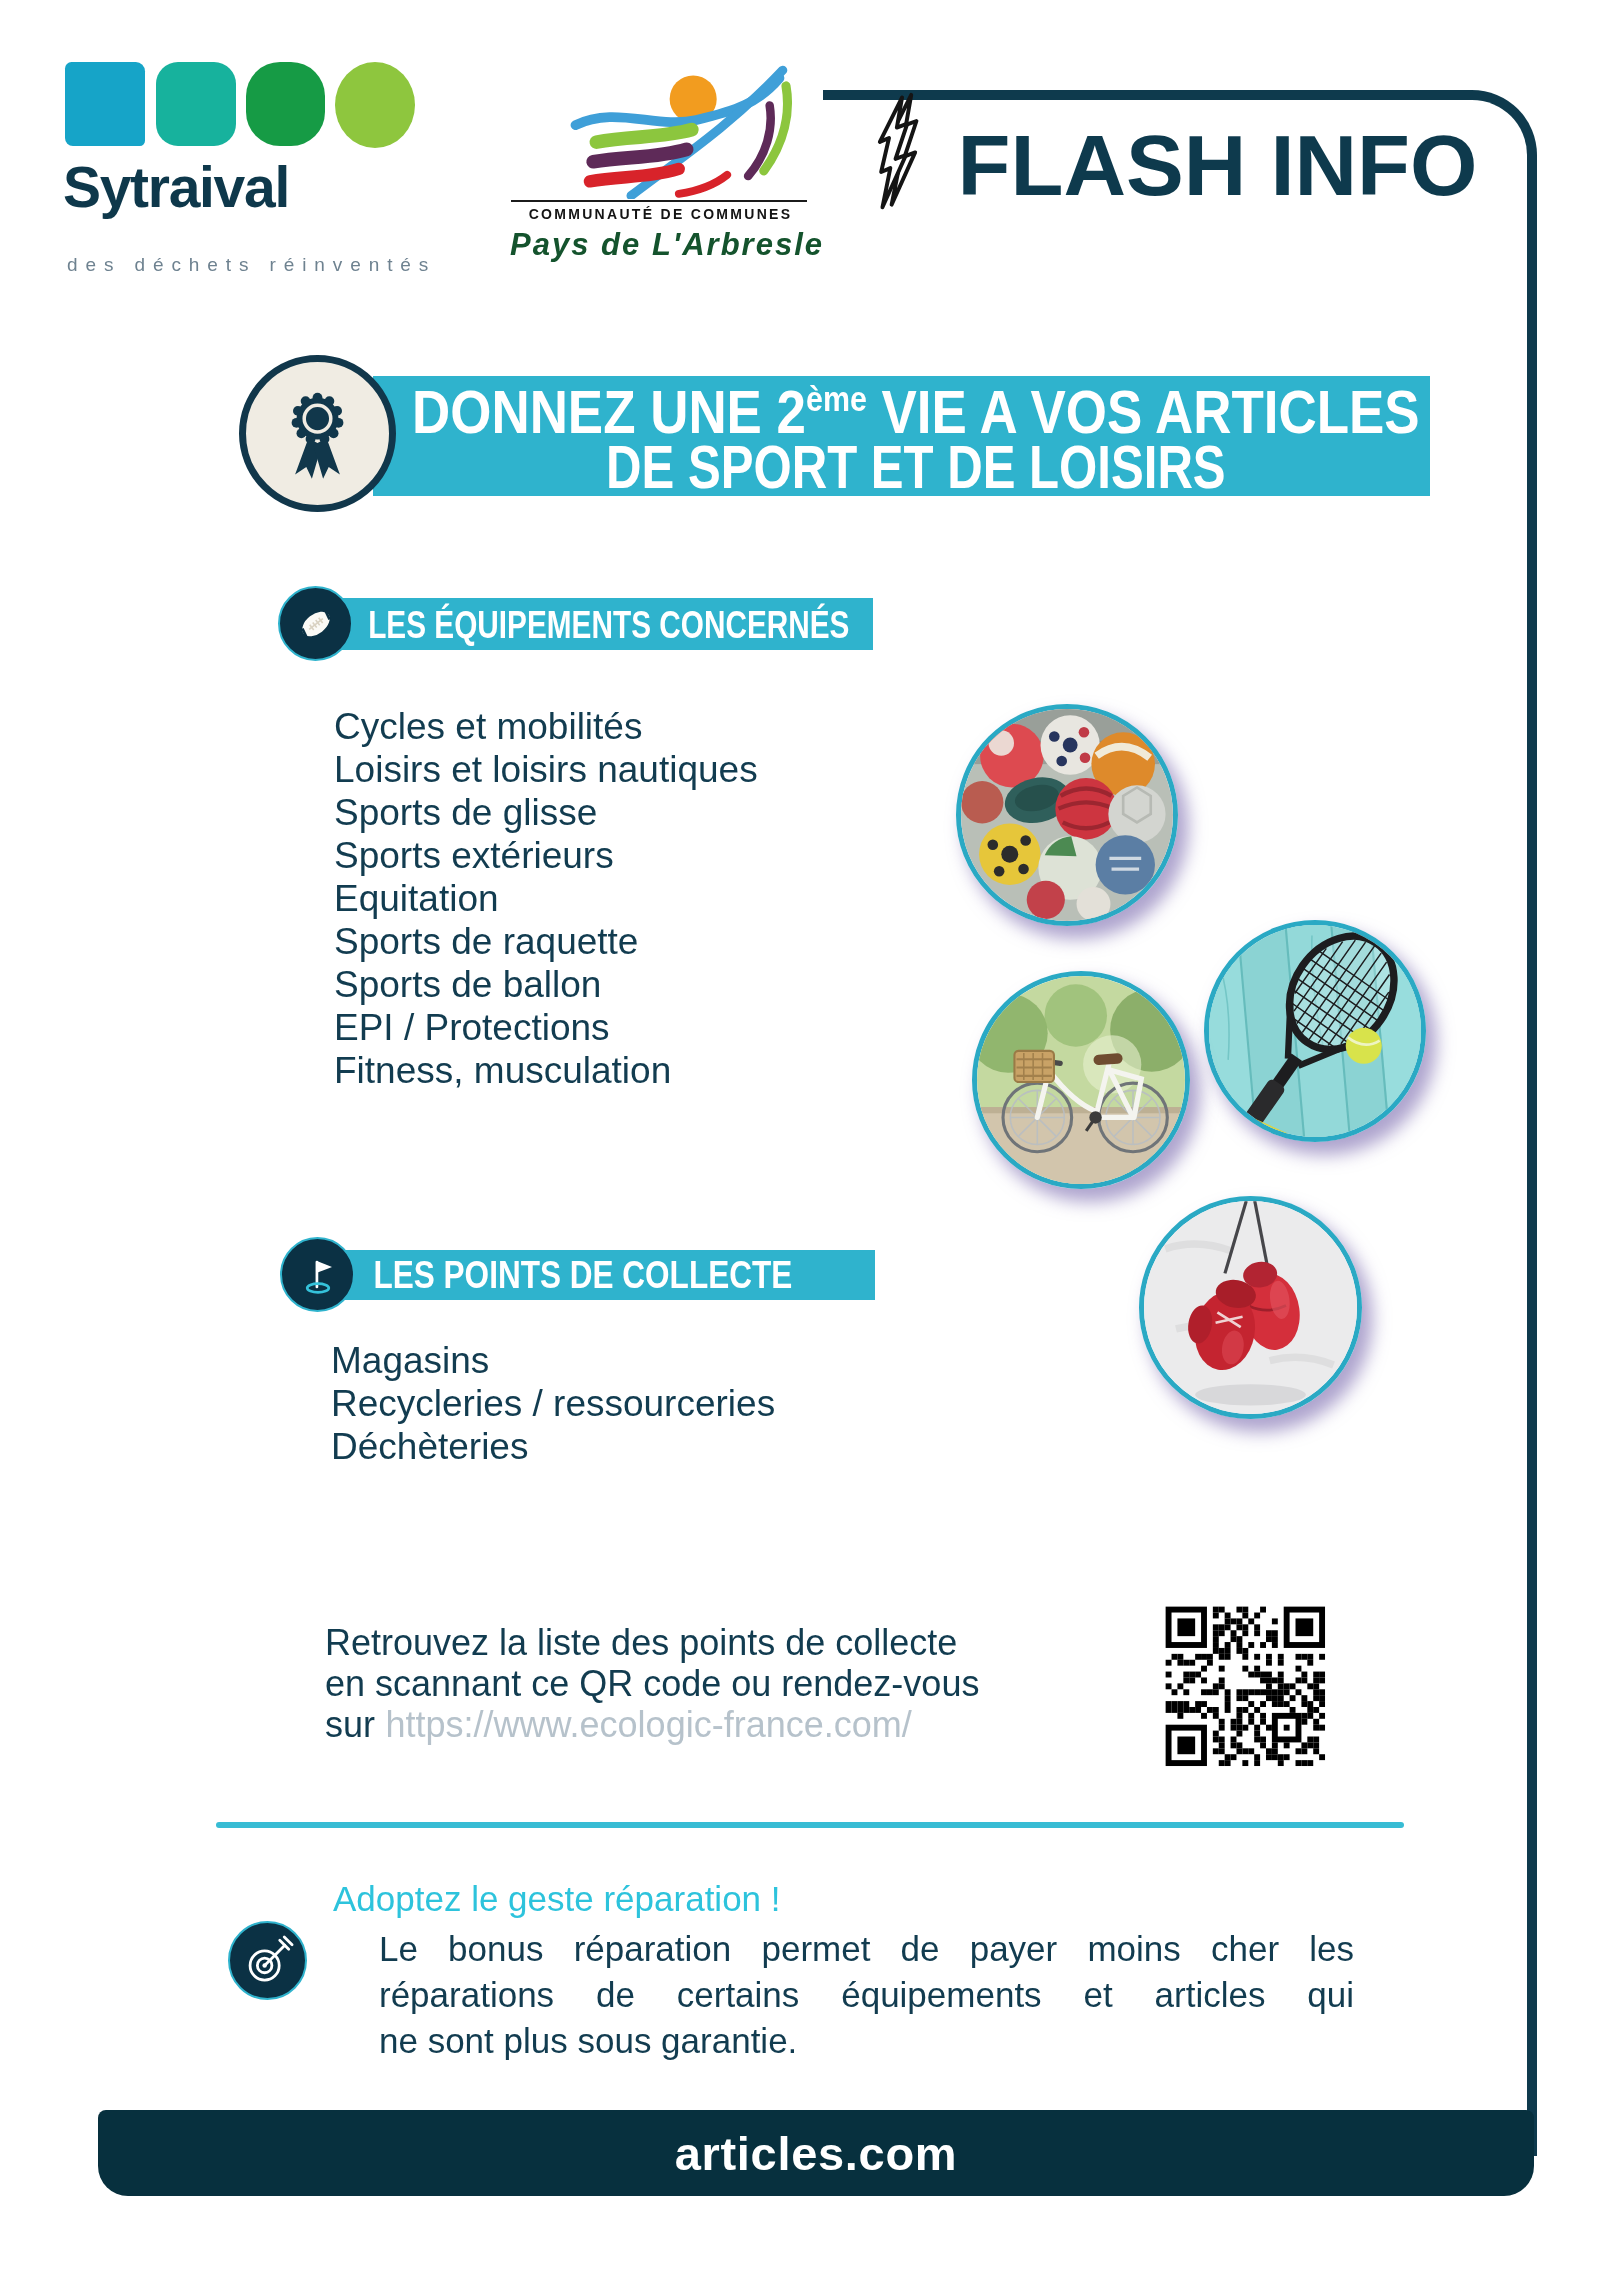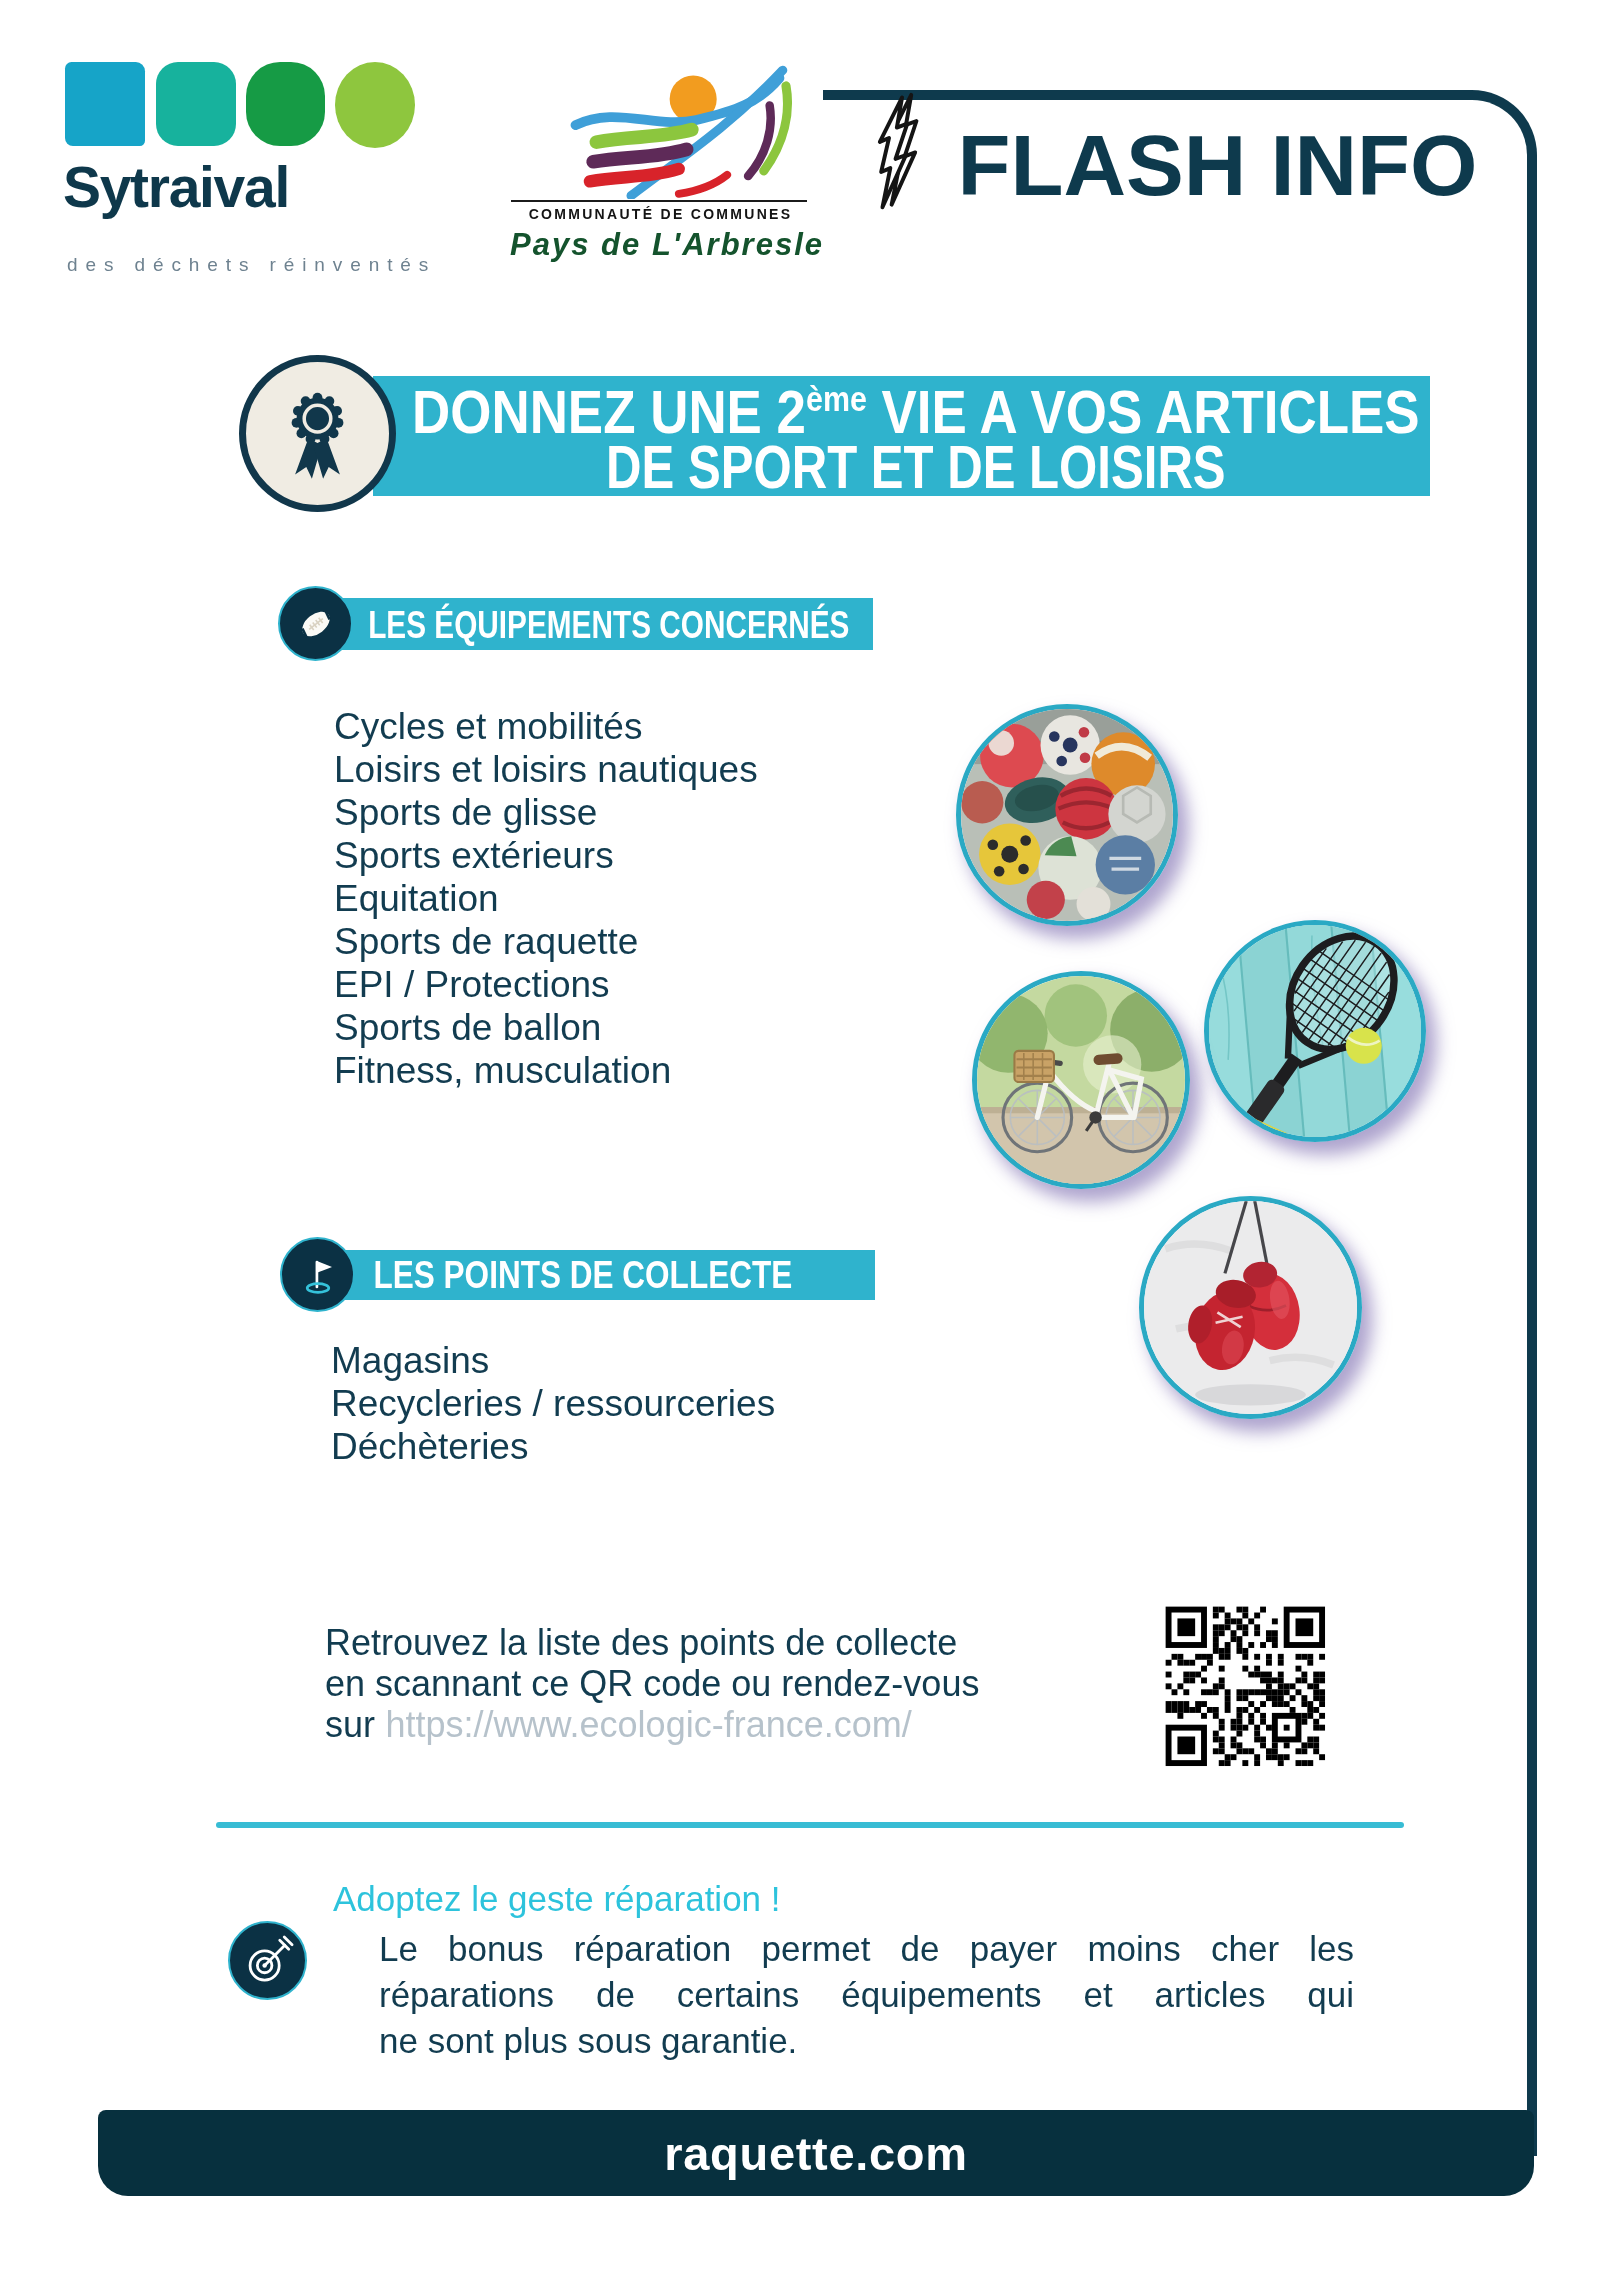--- a/index.html
+++ b/index.html
@@ -140,22 +140,22 @@
       </g>
     </svg>
   </div>
   <ul class="plain-list equip-list">
     <li>Cycles et mobilités</li>
     <li>Loisirs et loisirs nautiques</li>
     <li>Sports de glisse</li>
     <li>Sports extérieurs</li>
     <li>Equitation</li>
     <li>Sports de raquette</li>
+    <li>Sports de ballon</li>
     <li>EPI / Protections</li>
-    <li>Sports de ballon</li>
     <li>Fitness, musculation</li>
   </ul>
 
   <div class="photo" style="left:956px;top:704px;width:212px;height:212px;">
     <svg viewBox="0 0 200 200">
       <rect width="200" height="200" fill="#b9bfb7"></rect>
       <rect width="200" height="52" fill="#999f99"></rect>
       <rect y="30" width="200" height="12" fill="#878d87"></rect>
       <circle cx="48" cy="44" r="30" fill="#dd4a50"></circle>
         <circle cx="38" cy="32" r="12" fill="#ece8e0" opacity="0.9"></circle>
@@ -566,17 +566,17 @@
     <svg width="56" height="56" viewBox="0 0 100 100">
       <circle cx="44" cy="58" r="26" fill="none" stroke="#ffffff" stroke-width="5"></circle>
       <circle cx="44" cy="58" r="13" fill="none" stroke="#ffffff" stroke-width="5"></circle>
       <circle cx="44" cy="58" r="4" fill="#ffffff"></circle>
       <path d="M44,58 L80,22" stroke="#ffffff" stroke-width="5" stroke-linecap="round"></path>
       <path d="M71,13 L87,29 M79,7 L93,21" stroke="#ffffff" stroke-width="5" stroke-linecap="round"></path>
     </svg>
   </div>
 
   <div class="footer-bar">
-    <span class="footer-text">raquette.com</span>
+    <span class="footer-text">articles.com</span>
   </div>
 
 </div>
 
 
 </body></html>

